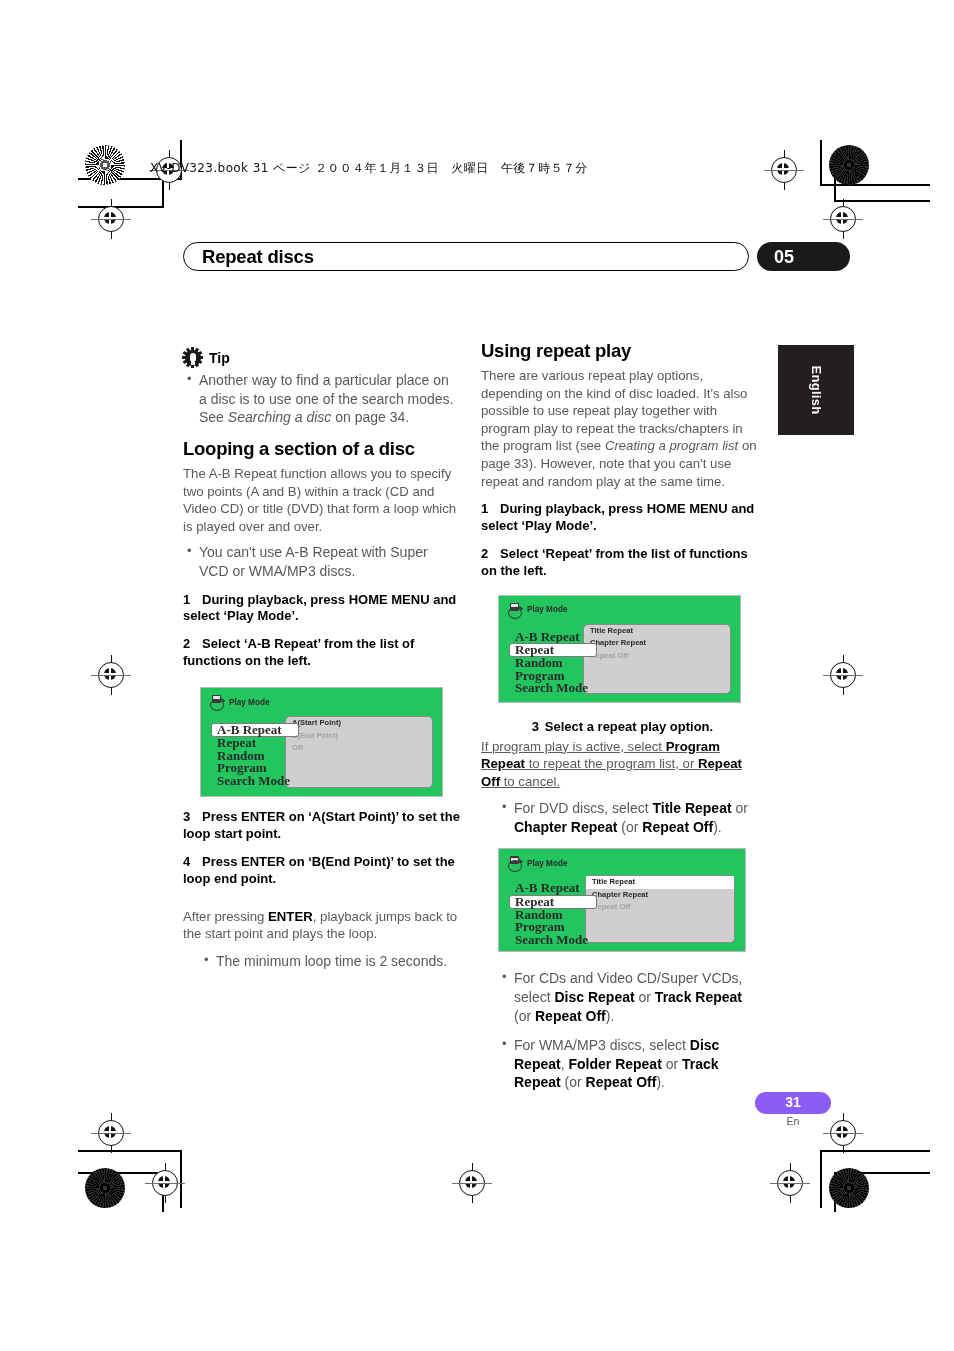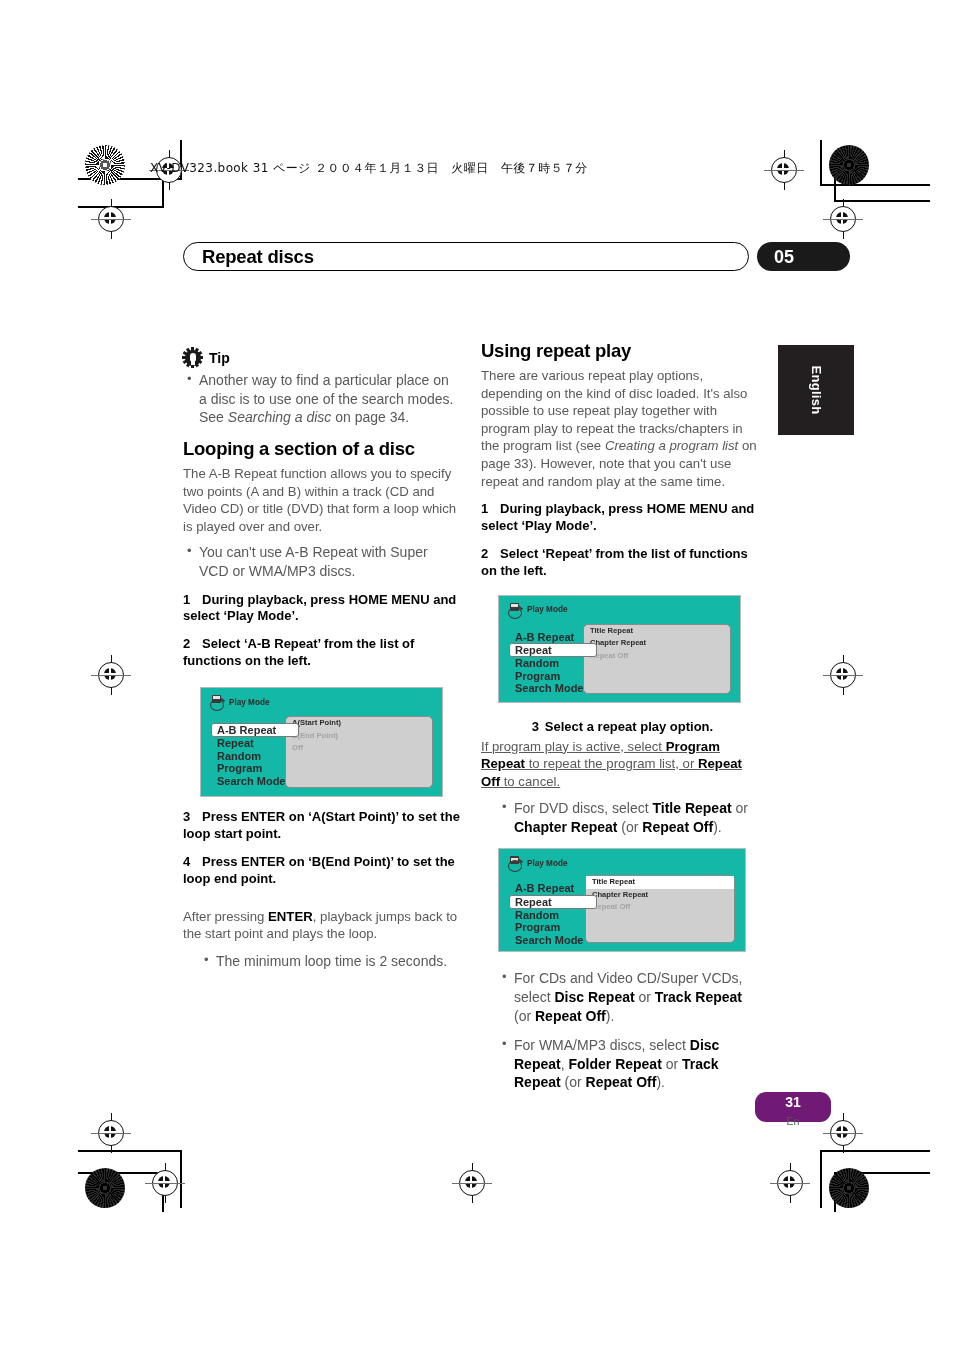--- a/index.html
+++ b/index.html
@@ -71,45 +71,45 @@
   
   .tip-head{display:flex;align-items:center;gap:7px;margin-bottom:4px;}
   .tip-label{font-size:14px;font-weight:bold;color:#000;}
   .gear{width:19px;height:19px;position:relative;}
   .gear .g{position:absolute;left:1.5px;top:1.5px;width:16px;height:16px;border-radius:50%;background:#1a1a1a;}
   .gear .spk{position:absolute;left:50%;top:50%;width:3px;height:21px;margin:-10.5px 0 0 -1.5px;background:#1a1a1a;}
   .gear .hole{position:absolute;left:6.5px;top:5px;width:6px;height:8px;border-radius:3px 3px 1px 1px;background:#fff;}
   .gear .base{position:absolute;left:7.5px;top:12.5px;width:4px;height:4px;background:#fff;}
 
   
-  .osd{position:absolute;background:#14b8a6;border:1px solid #b9b9b9;box-sizing:border-box;}
+  .osd{position:absolute;background:#22c55e;border:1px solid #b9b9b9;box-sizing:border-box;}
   .osd .pm{position:absolute;left:9px;top:7px;display:flex;align-items:center;gap:4px;}
   .osd .pm .glyph{width:15px;height:14px;position:relative;}
   .osd .pm .glyph .sq{position:absolute;left:2px;top:0px;width:9px;height:8px;background:#3a3a3a;border-radius:1px;}
   .osd .pm .glyph .sq i{position:absolute;left:1.2px;top:1.2px;width:6.5px;height:3px;background:#e3e3e3;}
   .osd .pm .glyph .circ{position:absolute;left:0px;top:4px;width:12px;height:10px;border:1.4px solid #3a3a3a;border-radius:50%;background:transparent;}
   .osd .pm .glyph .arm{position:absolute;left:10px;top:4px;width:5px;height:1.6px;background:#3a3a3a;transform:rotate(35deg);}
   .osd .pm .lbl{font-size:8.2px;font-weight:bold;color:#2b2b2b;}
 
   .osd .fnlist{position:absolute;left:11px;top:35px;width:85px;}
-  .osd .fnlist .fi{font-size:11px;font-weight:bold;color:#2b2b2b;height:12.5px;line-height:12.5px;padding-left:5px;box-sizing:border-box;}
+  .osd .fnlist .fi{font-size:13px;font-weight:bold;color:#2b2b2b;height:12.5px;line-height:12.5px;padding-left:5px;box-sizing:border-box;font-family:Liberation Serif, serif;}
   .osd .fnlist .fi.sel{background:#ffffff;border:1px solid #7a7a7a;border-radius:3px;height:14px;line-height:12px;margin-left:-1px;width:88px;position:relative;z-index:3;}
 
   .osd .panel{position:absolute;background:#cfcfcf;border:1.4px solid #8a8a8a;border-radius:5px;box-sizing:border-box;}
   .osd .panel .oi{font-size:7.6px;font-weight:bold;color:#2b2b2b;height:12.5px;line-height:12.5px;padding-left:6px;box-sizing:border-box;}
   .osd .panel .oi.dim{color:#a3a3a3;}
   .osd .panel .oi.hl{background:#ffffff;color:#1b1b1b;}
 
   
   .engtab{position:absolute;left:778px;top:345px;width:76px;height:90px;background:#231f20;}
   .engtab span{position:absolute;left:50%;top:50%;transform:translate(-50%,-50%) rotate(90deg);
      color:#fff;font-size:13px;font-weight:bold;letter-spacing:.3px;white-space:nowrap;}
 
   
-  .pagepill{position:absolute;left:755px;top:1092px;width:76px;height:30px;background:#701a75;border-radius:11px;}
+  .pagepill{position:absolute;left:755px;top:1092px;width:76px;height:22px;background:#8b5cf6;border-radius:11px;}
   .pagepill span{position:absolute;left:0;top:2px;width:76px;text-align:center;color:#fff;font-size:14px;font-weight:bold;}
   .pagelang{position:absolute;left:755px;top:1115px;width:76px;text-align:center;font-size:10.5px;color:#58595b;}
 </style>
 </head>
 <body>
 
 <div class="corner" style="left:78px;top:140px;">
   <i style="left:0;top:38px;width:104px;height:2px;"></i>
   <i style="left:102px;top:0;width:2px;height:40px;"></i>
   <i style="left:0;top:66px;width:86px;height:2px;"></i>

